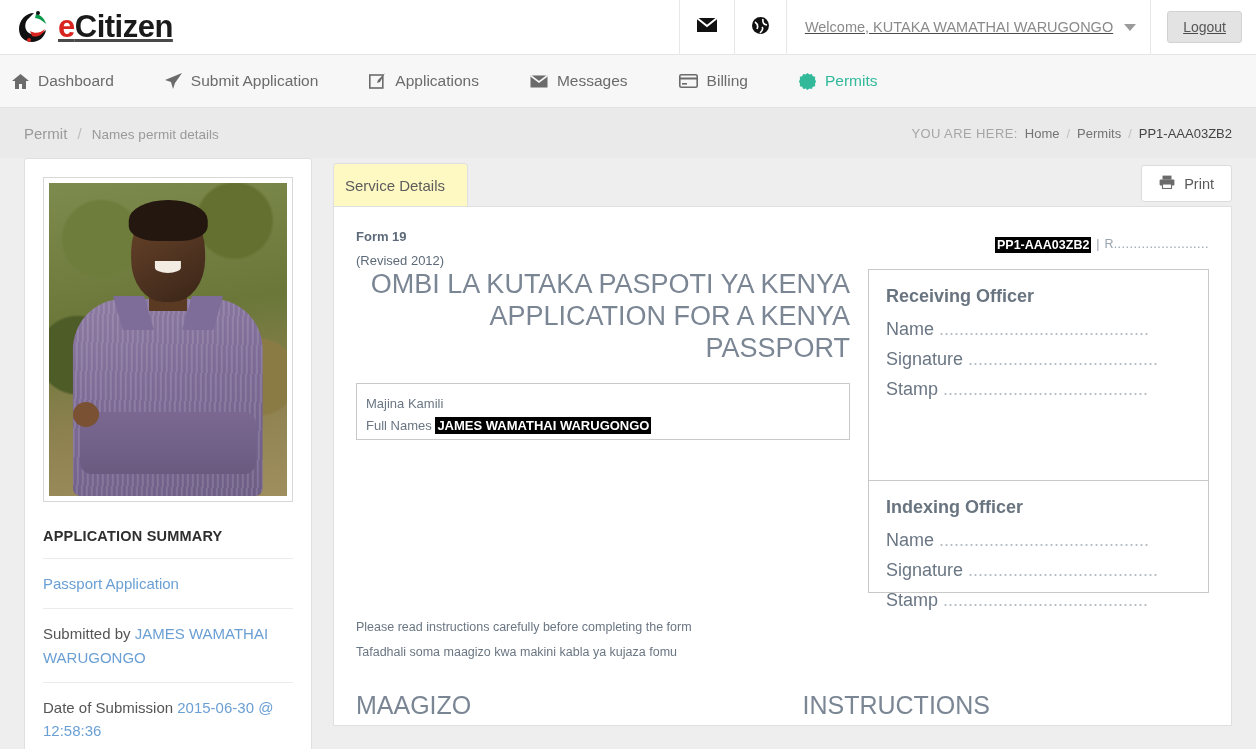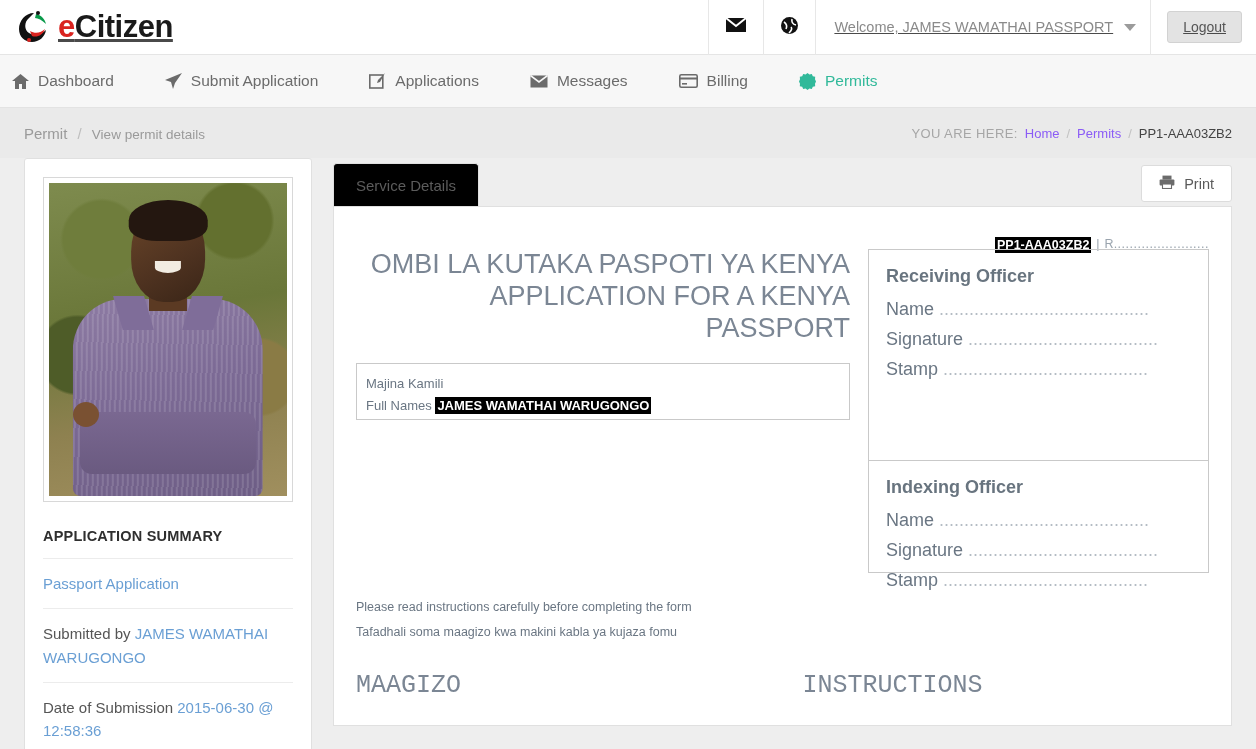--- a/index.html
+++ b/index.html
@@ -58,21 +58,21 @@
   
   .crumbbar {
     height: 50px; background: #eaeaea;
     display: flex; align-items: center; padding: 0 24px;
   }
   .crumb-left { font-size: 15px; color: #9a9a9a; }
   .crumb-left .sep { color: #bdbdbd; margin: 0 6px; }
   .crumb-left .sub { font-size: 13.5px; }
   .crumb-right { margin-left: auto; font-size: 13px; display: flex; align-items: center; }
   .crumb-right .here { color: #a6a6a6; letter-spacing: .4px; margin-right: 7px; }
-  .crumb-right a { color: #8b5cf6; text-decoration: none; }
+  .crumb-right a { color: #737373; text-decoration: none; }
   .crumb-right .dash { color: #c2c2c2; margin: 0 7px; }
   .crumb-right .cur { color: #444; }
 
   
   .page { display: flex; padding: 0 24px; gap: 21px; }
 
   
   .sidecard {
     width: 288px; background: #fff; border: 1px solid #e0e0e0; border-radius: 3px;
     padding: 18px 18px 0 18px;
@@ -137,22 +137,22 @@
     font-size: 15px; color: #555; padding: 13px 0;
     border-top: 1px solid #ececec; line-height: 1.55;
   }
   .sum-row.first { border-top: 1px solid #ececec; }
   .sum-link { color: #6a9fd4; }
 
   
   .maincol { flex: 1; min-width: 0; }
   .tabstrip { display: flex; align-items: flex-end; height: 48px; }
   .tab {
-    background: #000000; border: 1px solid #e0e0e0; border-bottom: none;
-    border-radius: 4px 4px 0 0; padding: 13px 22px 12px 22px;
+    background: #fef9c3; border: 1px solid #e0e0e0; border-bottom: none;
+    border-radius: 4px 4px 0 0; padding: 13px 22px 12px 11px;
     font-size: 15px; color: #5c5c5c; cursor: pointer;
   }
   .print-btn {
     margin-left: auto; margin-bottom: 4px;
     background: #fff; border: 1px solid #dcdcdc; border-radius: 3px;
     padding: 9px 17px; font-size: 14.5px; color: #5a5a5a; cursor: pointer;
     display: flex; align-items: center; gap: 9px;
     font-family: "Liberation Sans", sans-serif;
   }
 
@@ -190,21 +190,21 @@
     border: 1px solid #c9c9c9; padding: 9px 9px 10px 9px;
     font-size: 13px; color: #6a7683; line-height: 1.75;
     margin-right: 18px; height: 57px;
   }
   .row-split { display: flex; align-items: flex-start; }
   .left-col { flex: 1; min-width: 0; }
 
   .readnote { font-size: 12.5px; color: #6a7683; line-height: 2.0; margin-top: 22px; }
 
   .sections { display: flex; margin-top: 26px; }
-  .sec { flex: 1; padding-right: 22px; font-family: Liberation Mono, monospace; }
+  .sec { flex: 1; padding-right: 22px; }
   .sec.right { padding-right: 0; padding-left: 18px; }
   .sec-h { font-size: 25px; color: #7b8694; font-weight: normal; margin-bottom: 16px; }
 </style>
 </head>
 <body>
 
 <div class="topbar">
   <div class="brand">
     <span class="logo-mark">
       <svg width="40" height="40" viewBox="0 0 40 40">
@@ -229,21 +229,21 @@
     </div>
     <div class="top-cell">
       <span>
         <svg width="19" height="19" viewBox="0 0 19 19">
           <circle cx="9.5" cy="9.5" r="8.5" fill="#111"></circle>
           <path d="M4 6 Q8 9 6 13 M12 3 Q11 8 16 9 M9 17 Q13 13 11 11" fill="none" stroke="#fff" stroke-width="1.6"></path>
         </svg>
       </span>
     </div>
     <div class="top-cell welcome">
-      <span>Welcome, JAMES WAMATHAI PASSPORT</span>
+      <span>Welcome, KUTAKA WAMATHAI WARUGONGO</span>
       <span class="caret-down"></span>
     </div>
     <div class="logout-wrap">
       <button class="logout-btn">Logout</button>
     </div>
   </div>
 </div>
 
 <div class="navbar">
 
@@ -304,21 +304,21 @@
     </span>
     <span>Permits</span>
   </div>
 
 </div>
 
 <div class="crumbbar">
   <div class="crumb-left">
     <span>Permit</span>
     <span class="sep">/</span>
-    <span class="sub">View permit details</span>
+    <span class="sub">Names permit details</span>
   </div>
   <div class="crumb-right">
     <span class="here">YOU ARE HERE:</span>
     <a href="#">Home</a>
     <span class="dash">/</span>
     <a href="#">Permits</a>
     <span class="dash">/</span>
     <span class="cur">PP1-AAA03ZB2</span>
   </div>
 </div>
@@ -369,20 +369,24 @@
             <rect x="3.5" y="9" width="9" height="4.5" fill="#fff" stroke="#6b6b6b" stroke-width="1.1"></rect>
           </svg>
         </span>
         <span>Print</span>
       </button>
     </div>
 
     <div class="panel">
 
       <div class="formhead">
+        <div class="form-meta">
+          <div>Form 19</div>
+          <div class="rev">(Revised 2012)</div>
+        </div>
         <div class="form-ref">
           <span class="hl">PP1-AAA03ZB2</span>
           <span style="margin:0 5px">|</span>
           <span>R</span>
           <span class="dotline">........................</span>
         </div>
       </div>
 
       <div class="titlewrap">
         <div class="left-col">

